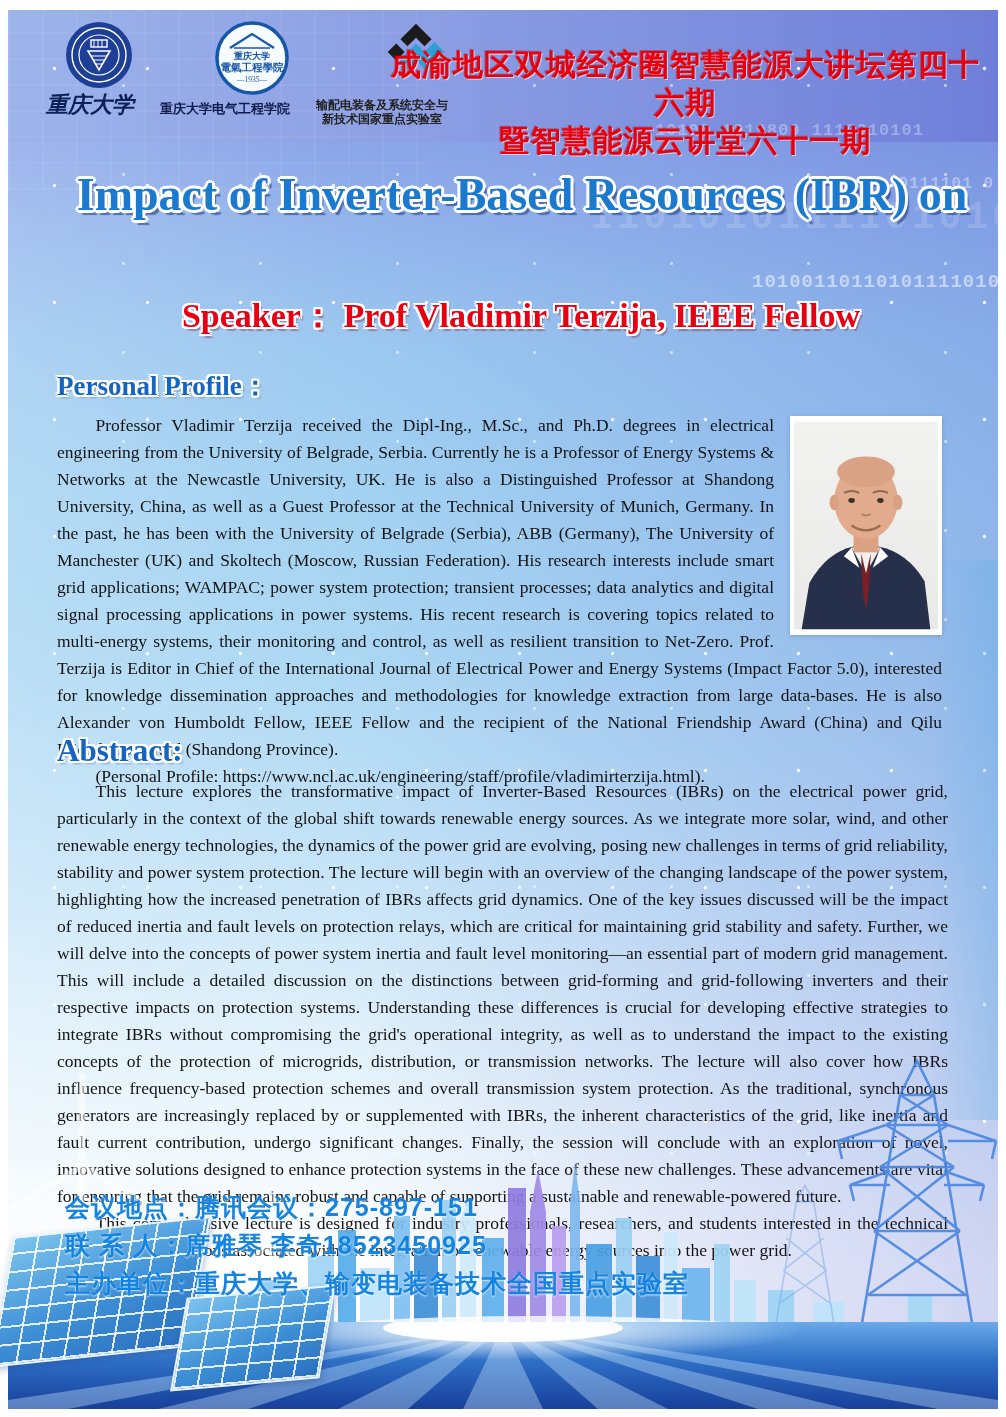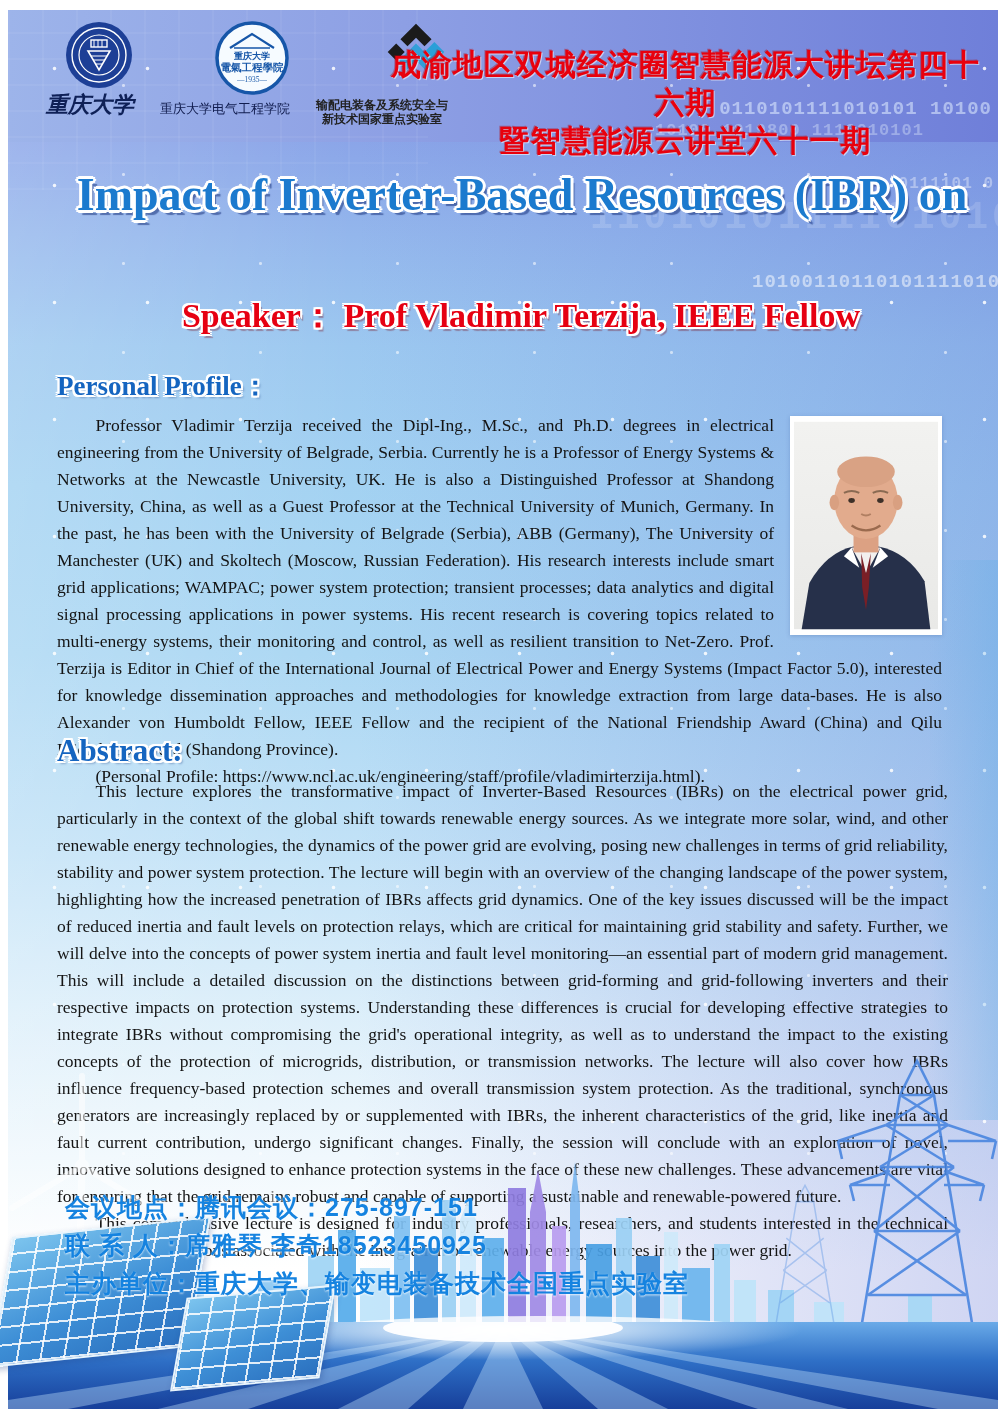--- a/index.html
+++ b/index.html
@@ -44,21 +44,21 @@
   .bin1 { top:98px;  right:14px; font-size:19px; color:rgba(225,238,255,0.55); }
   .bin2 { top:121px; left:655px; font-size:17px; color:rgba(235,245,255,0.35); }
   .bin3 { top:196px; left:590px; font-size:38px; color:rgba(255,255,255,0.15); letter-spacing:4px;}
   .bin4 { top:271px; left:752px; font-size:19px; color:rgba(255,255,255,0.5); }
   .bin5 { top:175px; right:12px; font-size:16px; color:rgba(255,255,255,0.38); }
 
   
   .header { position:absolute; left:8px; top:10px; right:8px; height:132px; }
   .logos { position:absolute; left:38px; top:10px; display:flex; gap:26px; align-items:flex-start; }
   .logo-block { display:flex; flex-direction:column; align-items:flex-end; }
-  .logo-caption { font-weight:normal; color:#101c4e; margin-top:4px; font-size:13px; white-space:nowrap; }
+  .logo-caption { font-weight:bold; color:#101c4e; margin-top:4px; font-size:13px; white-space:nowrap; }
   .cqu-name { font-family:"Liberation Serif", serif; font-size:22px; font-weight:bold; color:#0e2057; font-style:italic; }
   .lab-caption { font-size:12px; line-height:14px; color:#222; font-weight:bold; text-align:center; margin-top:14px; }
   .header-title { position:absolute; left:375px; right:10px; top:36px; text-align:center; }
   .header-title .line { font-size:30px; font-weight:900; color:#e8000d; line-height:38px; letter-spacing:1px;
     text-shadow:1px 1px 0 rgba(255,255,255,0.55), -1px -1px 0 rgba(180,0,10,0.4); }
 
   
   .hero-title { position:absolute; left:0; right:0; top:163px; text-align:center;
     font-family:"Liberation Serif", serif; font-weight:bold; font-size:46px; line-height:63px; color:#1b7ace;
     text-shadow:
@@ -123,21 +123,20 @@
 </style>
 </head>
 <body>
 
 <div class="poster">
   <div class="bg"></div>
   <div class="dots"></div>
   <div class="dots2"></div>
   <div class="right-tint"></div>
 
-  <div class="bin bin1">0110101111010101 10100</div>
   <div class="bin bin2">10100 1919800 1110010101</div>
   <div class="bin bin3">1101010111101010</div>
   <div class="bin bin4">10100110110101111010101</div>
   <div class="bin bin5">0111101 0</div>
 
   <div class="header">
     <div class="logos">
 
       <div class="logo-block">
         <svg width="70" height="70" viewBox="0 0 70 70">

